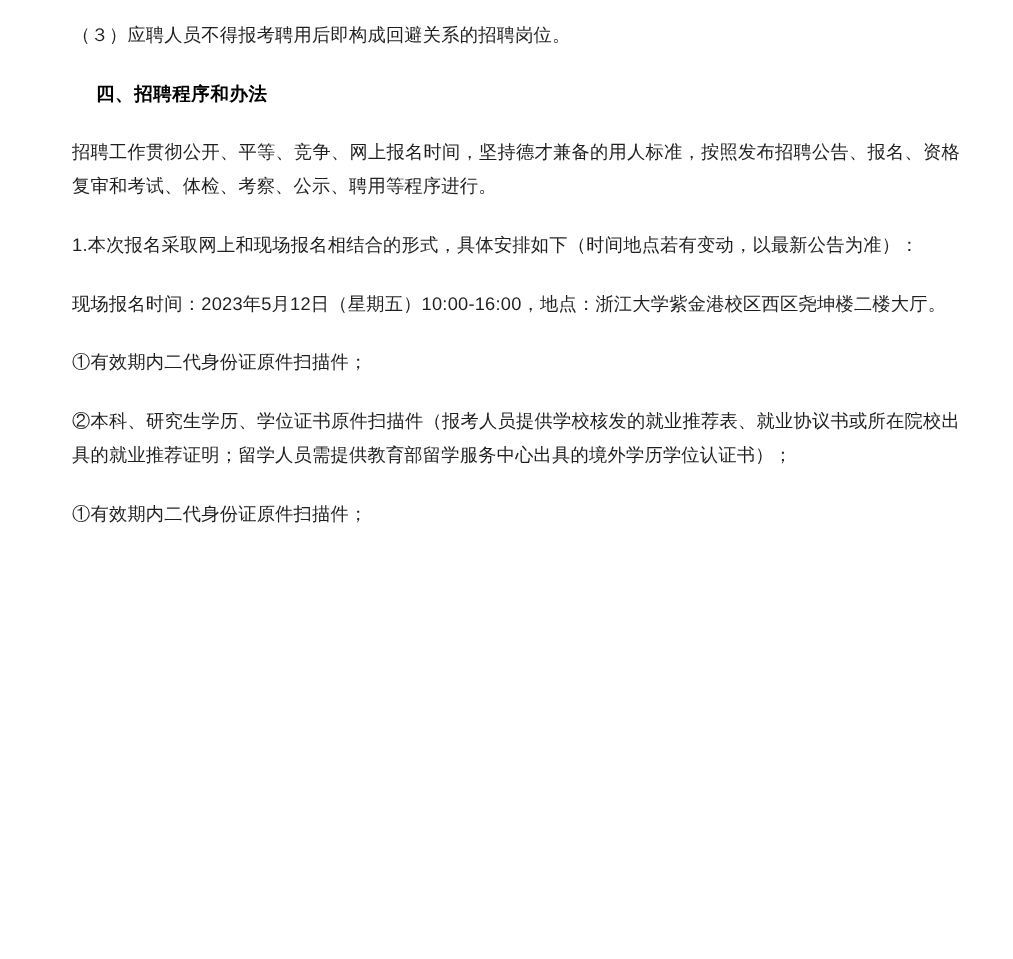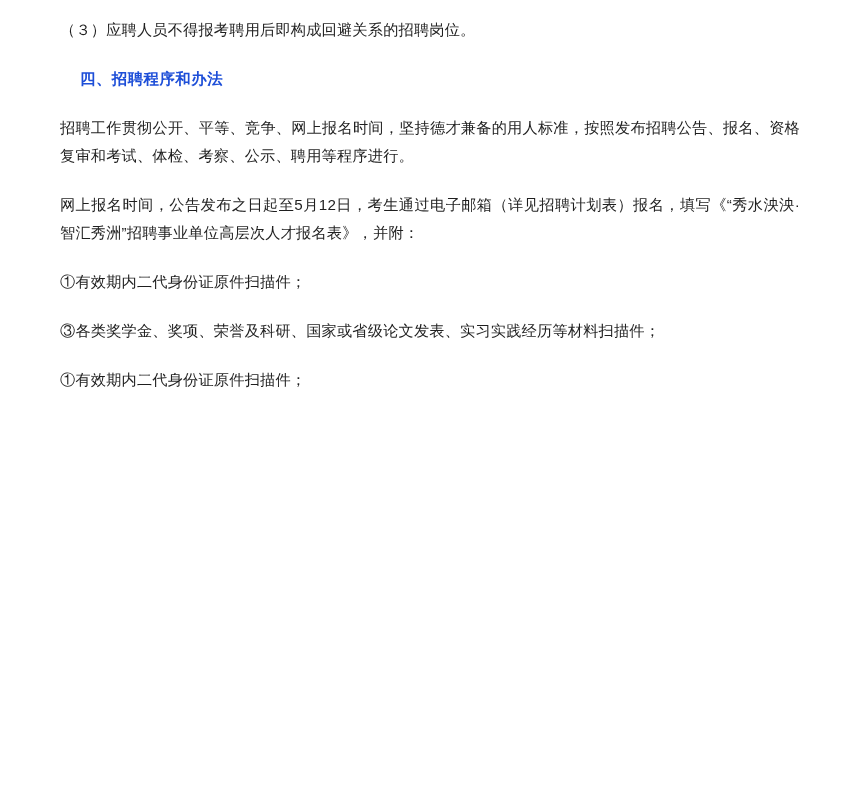--- a/index.html
+++ b/index.html
@@ -43,33 +43,34 @@
     line-height: 28px;
     color: #1f1f1f;
     text-align: justify;
     letter-spacing: 0.2px;
     font-family: "Liberation Sans", sans-serif;
   }
   p.heading {
     margin: 0 0 21px 0;
     font-size: 15.4px;
     line-height: 28px;
-    color: #1d4ed8;
+    color: #000000;
     font-weight: bold;
     padding-left: 20px;
     letter-spacing: 0.5px;
   }
 </style>
 </head>
 <body>
 
 <div id="page">
   <div class="left-rule"></div>
   <div class="doc-body">
     <p class="para">（３）应聘人员不得报考聘用后即构成回避关系的招聘岗位。</p>
     <p class="heading">四、招聘程序和办法</p>
     <p class="para">招聘工作贯彻公开、平等、竞争、网上报名时间，坚持德才兼备的用人标准，按照发布招聘公告、报名、资格复审和考试、体检、考察、公示、聘用等程序进行。</p>
-    <p class="para">网上报名时间，公告发布之日起至5月12日，考生通过电子邮箱（详见招聘计划表）报名，填写《“秀水泱泱·智汇秀洲”招聘事业单位高层次人才报名表》，并附：</p>
+    <p class="para">1.本次报名采取网上和现场报名相结合的形式，具体安排如下（时间地点若有变动，以最新公告为准）：</p>
+    <p class="para">现场报名时间：2023年5月12日（星期五）10:00-16:00，地点：浙江大学紫金港校区西区尧坤楼二楼大厅。</p>
     <p class="para">①有效期内二代身份证原件扫描件；</p>
-    <p class="para">③各类奖学金、奖项、荣誉及科研、国家或省级论文发表、实习实践经历等材料扫描件；</p>
+    <p class="para">②本科、研究生学历、学位证书原件扫描件（报考人员提供学校核发的就业推荐表、就业协议书或所在院校出具的就业推荐证明；留学人员需提供教育部留学服务中心出具的境外学历学位认证书）；</p>
     <p class="para">①有效期内二代身份证原件扫描件；</p>
   </div>
 </div>
 
 </body></html>

